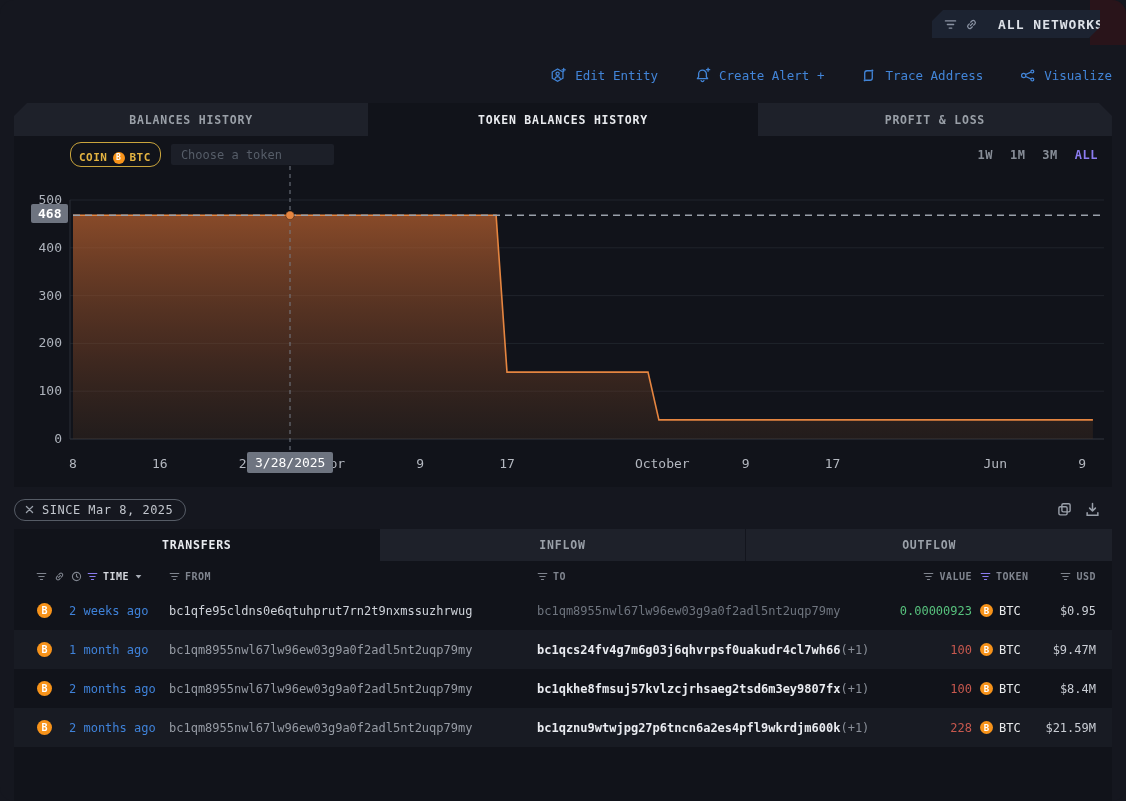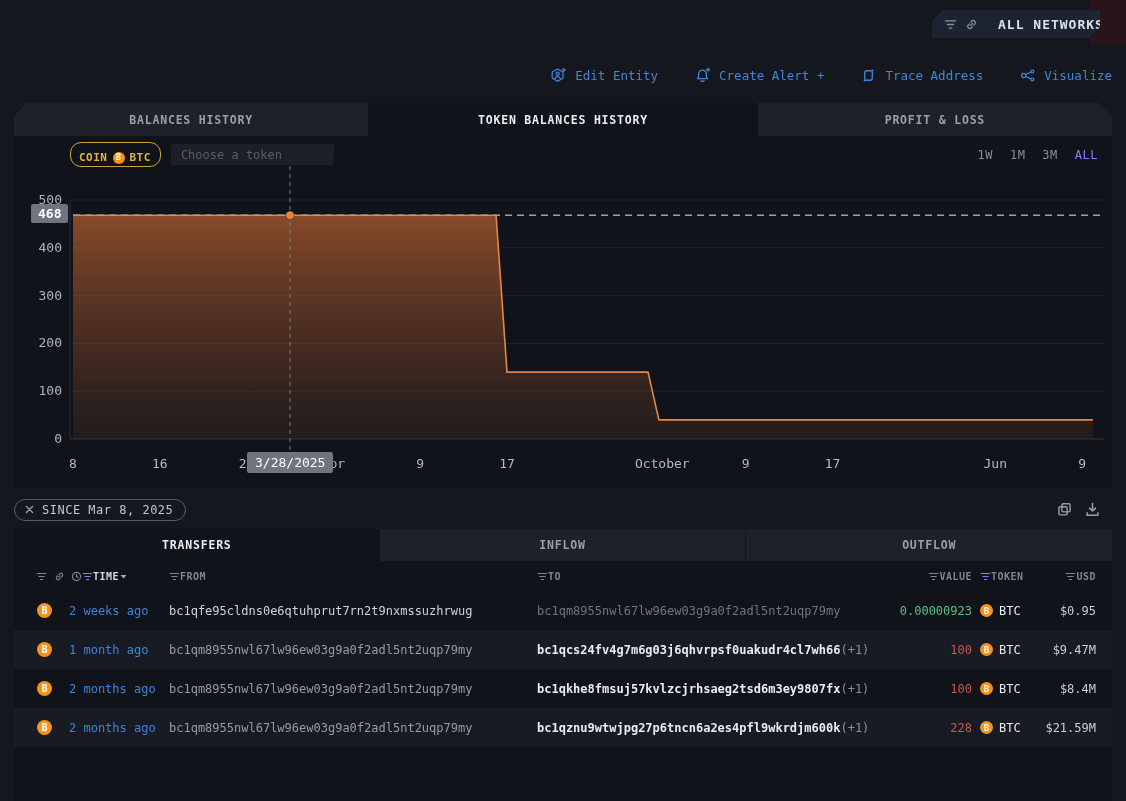--- a/index.html
+++ b/index.html
@@ -1,19 +1,19 @@
 <!DOCTYPE html>
 <html><head>
 <meta charset="utf-8">
 <style>
   * { margin:0; padding:0; box-sizing:border-box; }
   html,body { background:#15171f; }
   .screen {
     position:relative; width:1126px; height:801px; overflow:hidden;
-    background:#15171f; font-family:"DejaVu Sans Mono", monospace; color:#c9cdd4;
+    background:#15171f; font-family:"DejaVu Sans Mono", monospace; color:#c9cdd4;border-radius:14px;
   }
   .i { display:inline-block; width:13px; height:13px; flex:none; }
   .i svg { width:100%; height:100%; display:block; fill:none; stroke:currentColor; stroke-width:1.4; }
   .i.lg { width:17px; height:17px; }
   .i.sm { width:11px; height:11px; }
   .i.xs { width:9px; height:9px; }
 
   
   .edge-accent { position:absolute; left:1090px; top:0; width:36px; height:45px; background:#29141a; }
 
@@ -49,21 +49,21 @@
     border:1px solid #c9a43c; border-radius:11px; padding:8px 9px 2px 8px; cursor:pointer; }
   .token-chip .gold { color:#e3b341; font-size:11px; font-weight:bold; letter-spacing:0.5px; }
   .btc-coin { width:15px; height:15px; border-radius:50%; background:#f7931a; color:#fff;
     font-size:10px; font-weight:bold; display:flex; align-items:center; justify-content:center; flex:none; }
   .btc-coin.sm { width:13px; height:13px; font-size:9px; }
   .btc-coin.xs { width:12px; height:12px; font-size:8px; }
   .token-input { margin-left:10px; width:163px; height:21px; background:#1c1f28; border:none; outline:none;
     border-radius:2px; color:#aab0ba; font-family:"DejaVu Sans Mono", monospace; font-size:12px; padding:0 10px; }
   .token-input::placeholder { color:#565d68; }
   .ranges { margin-left:auto; margin-right:14px; display:flex; gap:17px; }
-  .range { font-size:12px; font-weight:normal; color:#878d97; cursor:pointer; letter-spacing:0.5px; }
+  .range { font-size:12px; font-weight:bold; color:#878d97; cursor:pointer; letter-spacing:0.5px; }
   .range.active { color:#8b7cf0; }
 
   .chart-body { position:relative; height:321px; }
   .chart-body svg { position:absolute; left:0; top:0; }
   .ylab { position:absolute; left:0; width:48px; text-align:right; font-size:13px; color:#aeb3bc; line-height:16px; }
   .xlab { position:absolute; width:48px; text-align:center; font-size:13px; color:#b4b8c0; top:290px; }
   .ybadge { position:absolute; left:17px; background:#6e7480; color:#ffffff; font-size:13px; font-weight:bold;
     padding:2px 7px; border-radius:2px; z-index:3; }
   .chart-tooltip { position:absolute; top:286px; background:#6e7480; color:#ffffff; font-size:13px;
     padding:3px 8px; border-radius:2px; z-index:4; white-space:nowrap; }
@@ -78,21 +78,21 @@
 
   
   .transfers-panel { position:absolute; top:529px; left:14px; width:1098px; height:272px; background:#11131a; }
   .tr-tabs { height:32px; display:flex; }
   .tr-tabs .tab { background:#1e212a;justify-content:center; }
   .tr-tabs .tab.active { background:#11131a; }
   .tr-tabs .tab.bordered { border-left:1px solid #13151d; }
 
   .grid-cols { display:grid; grid-template-columns:55px 100px 368px 330px 105px 66px 58px; padding-right:16px; align-items:center; }
   .tbl-header { height:30px; color:#7f848e; font-size:10px; letter-spacing:0.5px; font-weight:bold; }
-  .tbl-header .cell { display:flex; align-items:center; }
+  .tbl-header .cell { display:flex; align-items:center; gap:5px; }
   .tbl-header .i { color:#7f848e; }
   .tbl-header .i.purple { color:#8b7cf0; }
   .tbl-header .c-icon { padding-left:22px; gap:7px; }
   .tbl-header .c-time { padding-left:2px; color:#d7dae0; }
   .tbl-header .c-time .caret { color:#a8adb6; }
   .tbl-header .c-value { justify-content:flex-end; }
   .tbl-header .c-token { padding-left:8px; }
   .tbl-header .c-usd { justify-content:flex-end; }
 
   .t-row { height:39px; font-size:12px; cursor:pointer; }

